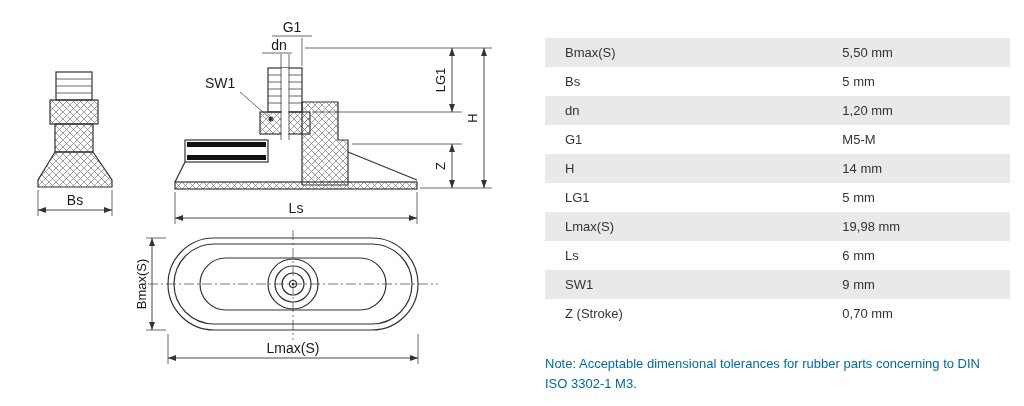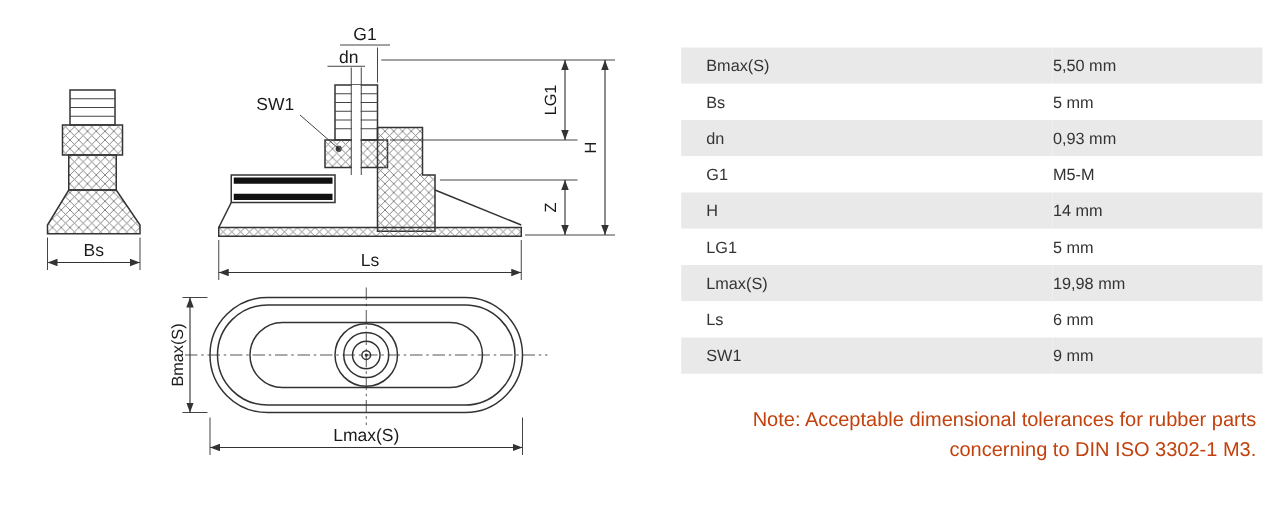--- a/index.html
+++ b/index.html
@@ -28,24 +28,23 @@
     height:15px;
     vertical-align:middle;
   }
   table.spec td.c-label{width:63%;}
   table.spec td.c-value{width:37%;padding-left:0;margin-left:25px;}
   table.spec tr:nth-child(odd){background:#e9e9e9;}
   table.spec tr:nth-child(even){background:#ffffff;}
   .note{
     margin:26px 0 0 0;
     width:460px;
-    font-size:16px;
+    font-size:13px;
     line-height:1.5;
-    color:#c2410c;
-    text-align:right;
+    color:#0369a1;
   }
   
   .ln{stroke:#333;stroke-width:1.2;fill:none;}
   .lnf{stroke:#333;stroke-width:1.2;}
   .thin{stroke:#444;stroke-width:0.8;fill:none;}
   .dim{stroke:#333;stroke-width:0.9;fill:none;}
   .cl{stroke:#555;stroke-width:0.8;fill:none;stroke-dasharray:10 3 2 3;}
   .dimtxt{font-family:"Liberation Sans",sans-serif;font-size:14px;fill:#1a1a1a;}
   .dimtxt-s{font-family:"Liberation Sans",sans-serif;font-size:13px;fill:#1a1a1a;}
 </style>
@@ -180,21 +179,21 @@
         <tr>
           <td class="c-label">Bmax(S)</td>
           <td class="c-value">5,50 mm</td>
         </tr>
         <tr>
           <td class="c-label">Bs</td>
           <td class="c-value">5 mm</td>
         </tr>
         <tr>
           <td class="c-label">dn</td>
-          <td class="c-value">0,93 mm</td>
+          <td class="c-value">1,20 mm</td>
         </tr>
         <tr>
           <td class="c-label">G1</td>
           <td class="c-value">M5-M</td>
         </tr>
         <tr>
           <td class="c-label">H</td>
           <td class="c-value">14 mm</td>
         </tr>
         <tr>
@@ -205,19 +204,23 @@
           <td class="c-label">Lmax(S)</td>
           <td class="c-value">19,98 mm</td>
         </tr>
         <tr>
           <td class="c-label">Ls</td>
           <td class="c-value">6 mm</td>
         </tr>
         <tr>
           <td class="c-label">SW1</td>
           <td class="c-value">9 mm</td>
+        </tr>
+        <tr>
+          <td class="c-label">Z (Stroke)</td>
+          <td class="c-value">0,70 mm</td>
         </tr>
       </tbody>
     </table>
     <p class="note">Note: Acceptable dimensional tolerances for rubber parts concerning to DIN ISO 3302-1 M3.</p>
   </div>
 
 </div>
 
 </body></html>

